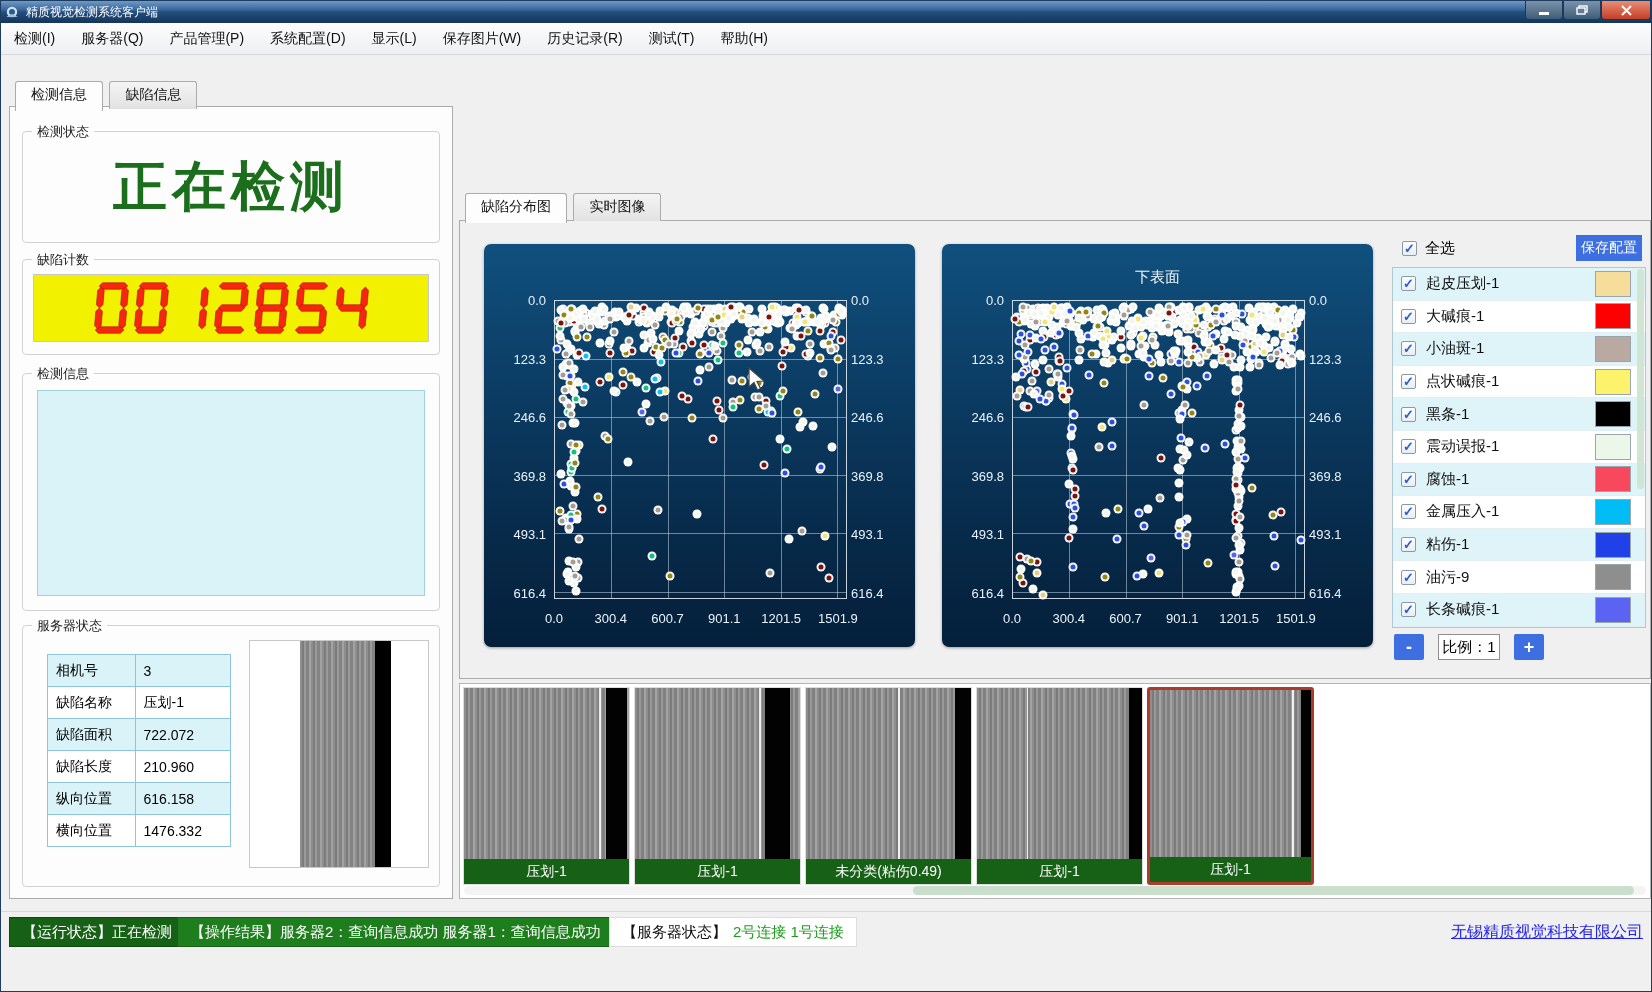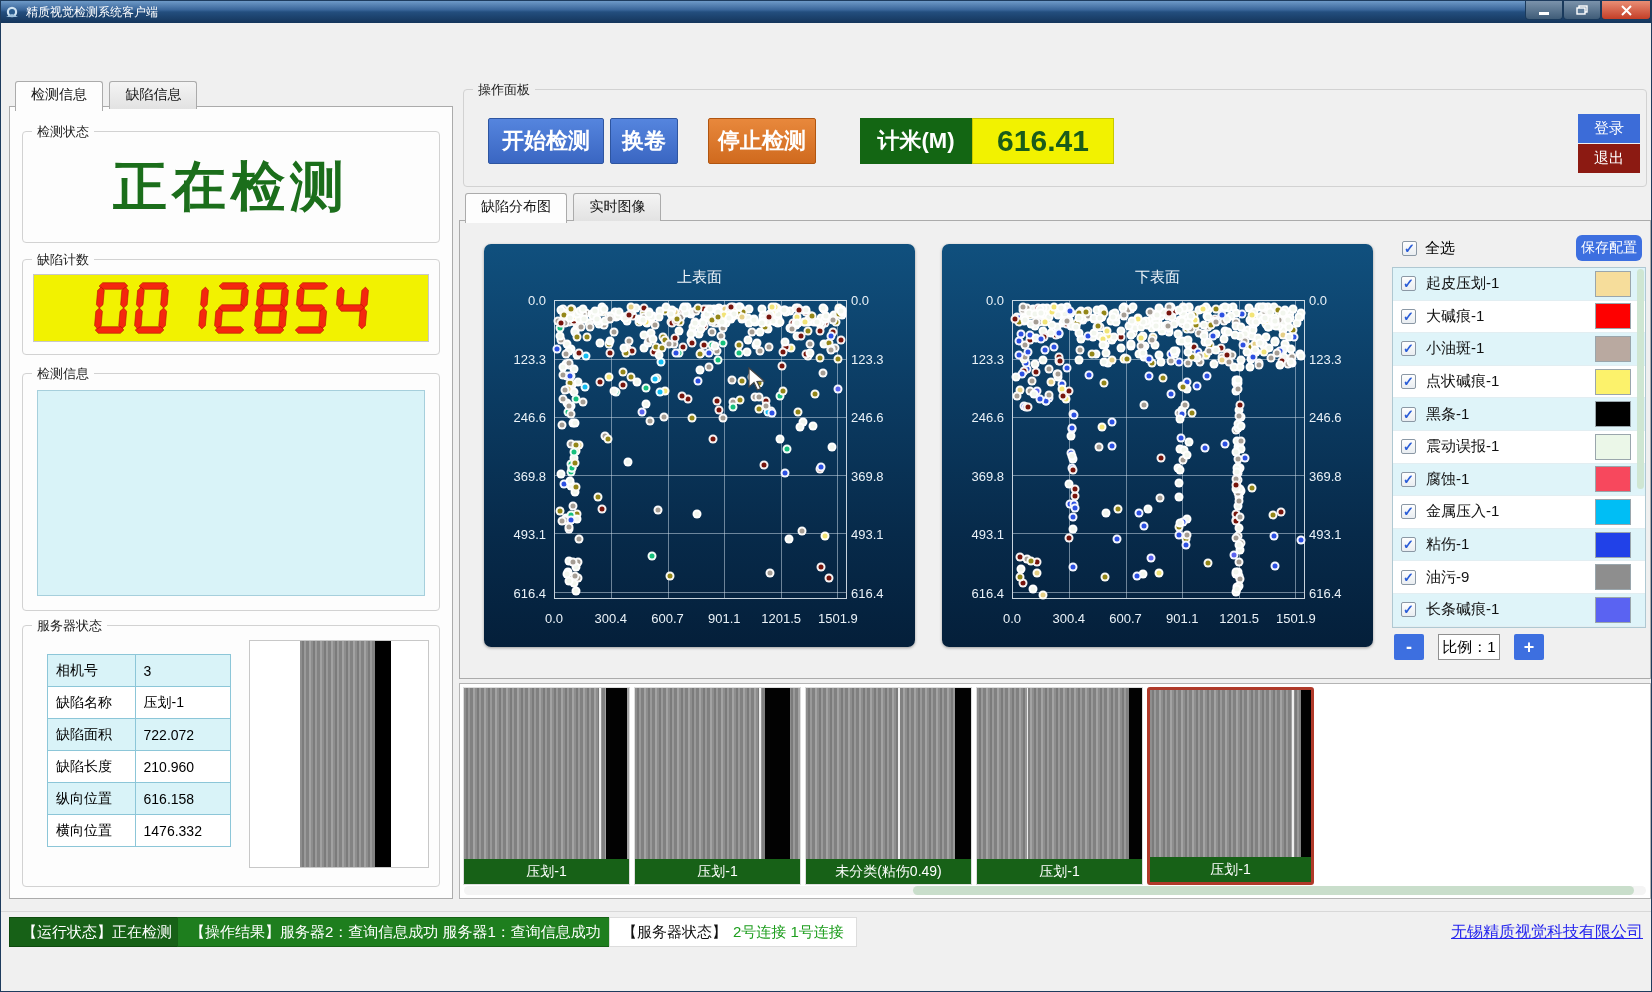--- a/index.html
+++ b/index.html
@@ -111,21 +111,21 @@
   .ylabs-left  .ylab { right:4px; text-align:right; }
   .ylabs-right { position:absolute; right:4px; width:62px; top:56px; bottom:48px; }
   .ylabs-right .ylab { left:2px; }
   .xlabs { position:absolute; left:70px; right:68px; bottom:18px; height:18px; }
   .xlab { position:absolute; color:#EAF2F8; font-size:13px; transform:translateX(-50%); white-space:nowrap; }
 
   
   #legend-top { position:absolute; left:934px; top:14px; width:252px; height:28px; }
   #select-all-row { position:absolute; left:8px; top:4px; display:flex; align-items:center; gap:8px; font-size:15px; }
   #save-config { position:absolute; right:4px; top:0; width:66px; height:26px; background:#3D6FE0; color:#fff;
-    font-size:14px; display:flex; align-items:center; justify-content:center; border-radius:6px; }
+    font-size:14px; display:flex; align-items:center; justify-content:center; border-radius:0; }
   #legend-list { position:absolute; left:932px; top:46px; width:254px; height:361px;
     background:#fff; border:1px solid #AFC8D2; }
   .leg-row { display:flex; align-items:center; height:32.6px; padding:0 14px 0 8px; gap:10px; border-bottom:1px solid #E2EEF2; }
   .leg-row:nth-child(odd) { background:#DFF4F9; }
   .leg-row:nth-child(even){ background:#FFFFFF; }
   .leg-label { flex:1; font-size:15px; color:#111; }
   .leg-swatch { width:36px; height:26px; border:1px solid #9AA6AC; flex:none; }
   #legend-scroll { position:absolute; right:1px; top:1px; width:7px; height:220px; background:#CFE6D2; border-radius:4px; }
   #scale-row { position:absolute; left:932px; top:413px; width:254px; height:27px; }
   .scalebtn { position:absolute; top:0; width:30px; height:26px; background:#3D6FE0; color:#fff; font-size:18px;
@@ -186,20 +186,31 @@
           </svg>
         </div>
       <div class="winbtn close">
           <svg width="11" height="11" viewBox="0 0 11 11">
             <path d="M1 1 L10 10 M10 1 L1 10" stroke="#fff" stroke-width="2"></path>
           </svg>
         </div>
     </div>
   </div>
 
+  <div id="menubar">
+      <div class="menu-item">检测(I)</div>
+      <div class="menu-item">服务器(Q)</div>
+      <div class="menu-item">产品管理(P)</div>
+      <div class="menu-item">系统配置(D)</div>
+      <div class="menu-item">显示(L)</div>
+      <div class="menu-item">保存图片(W)</div>
+      <div class="menu-item">历史记录(R)</div>
+      <div class="menu-item">测试(T)</div>
+      <div class="menu-item">帮助(H)</div>
+    </div>
 
   <div id="left-tabs">
     <span class="tab active">检测信息</span>
     <span class="tab">缺陷信息</span>
   </div>
 
   <div id="left-pane">
     <div class="groupbox" id="status-group">
       <span class="gb-label">检测状态</span>
       <div id="status-text">正在检测</div>
@@ -295,39 +306,28 @@
             <div class="lt-value">1476.332</div>
           </div>
         </div>
       <div id="defect-preview">
         <div class="strip"></div>
         <div class="band"></div>
       </div>
     </div>
   </div>
 
-  <div class="groupbox gb-gray" id="op-group">
-    <span class="gb-label">操作面板</span>
-    <div class="opbtn" id="btn-start">开始检测</div>
-    <div class="opbtn" id="btn-roll">换卷</div>
-    <div class="opbtn" id="btn-stop">停止检测</div>
-    <div id="meter-label">计米(M)</div>
-    <div id="meter-value">616.41</div>
-    <div id="btn-login">登录</div>
-    <div id="btn-logout">退出</div>
-  </div>
 
   <div id="chart-tabs">
     <span class="tab active">缺陷分布图</span>
     <span class="tab">实时图像</span>
   </div>
 
   <div id="chart-pane">
     <div class="chart-panel" id="chart0" style="left:24px;">
-        <div class="chart-title">上表面</div>
         <div class="plot">
           <div class="gridline v" style="left: 19.3806%;"></div>
           <div class="gridline v" style="left: 38.7548%;"></div>
           <div class="gridline v" style="left: 58.1355%;"></div>
           <div class="gridline v" style="left: 77.5161%;"></div>
           <div class="gridline v" style="left: 96.8968%;"></div>
           <div class="gridline h" style="top: 19.5714%;"></div>
           <div class="gridline h" style="top: 39.1429%;"></div>
           <div class="gridline h" style="top: 58.6984%;"></div>
           <div class="gridline h" style="top: 78.2698%;"></div>

